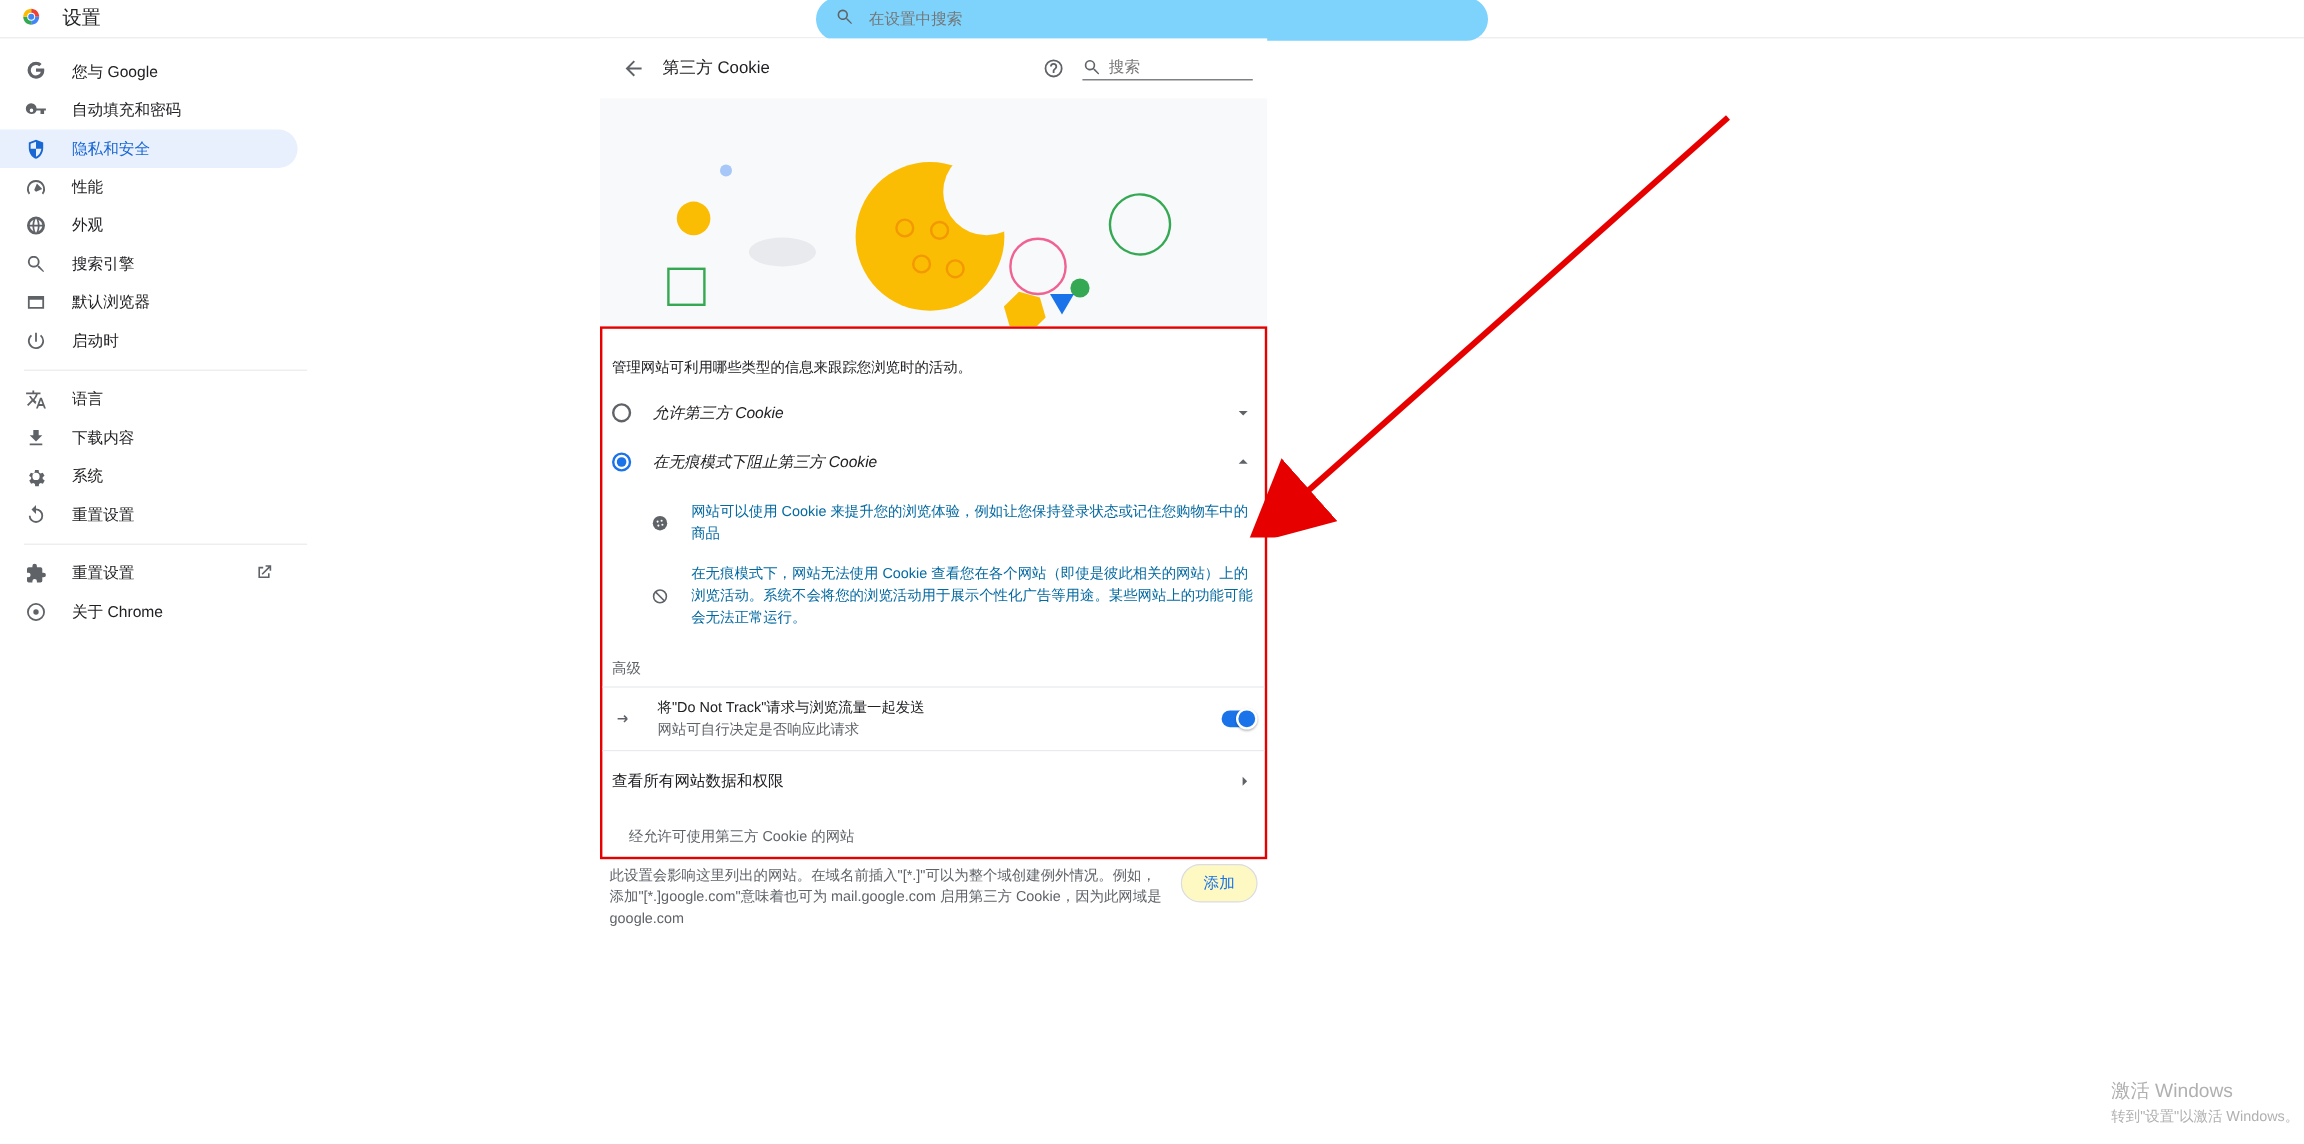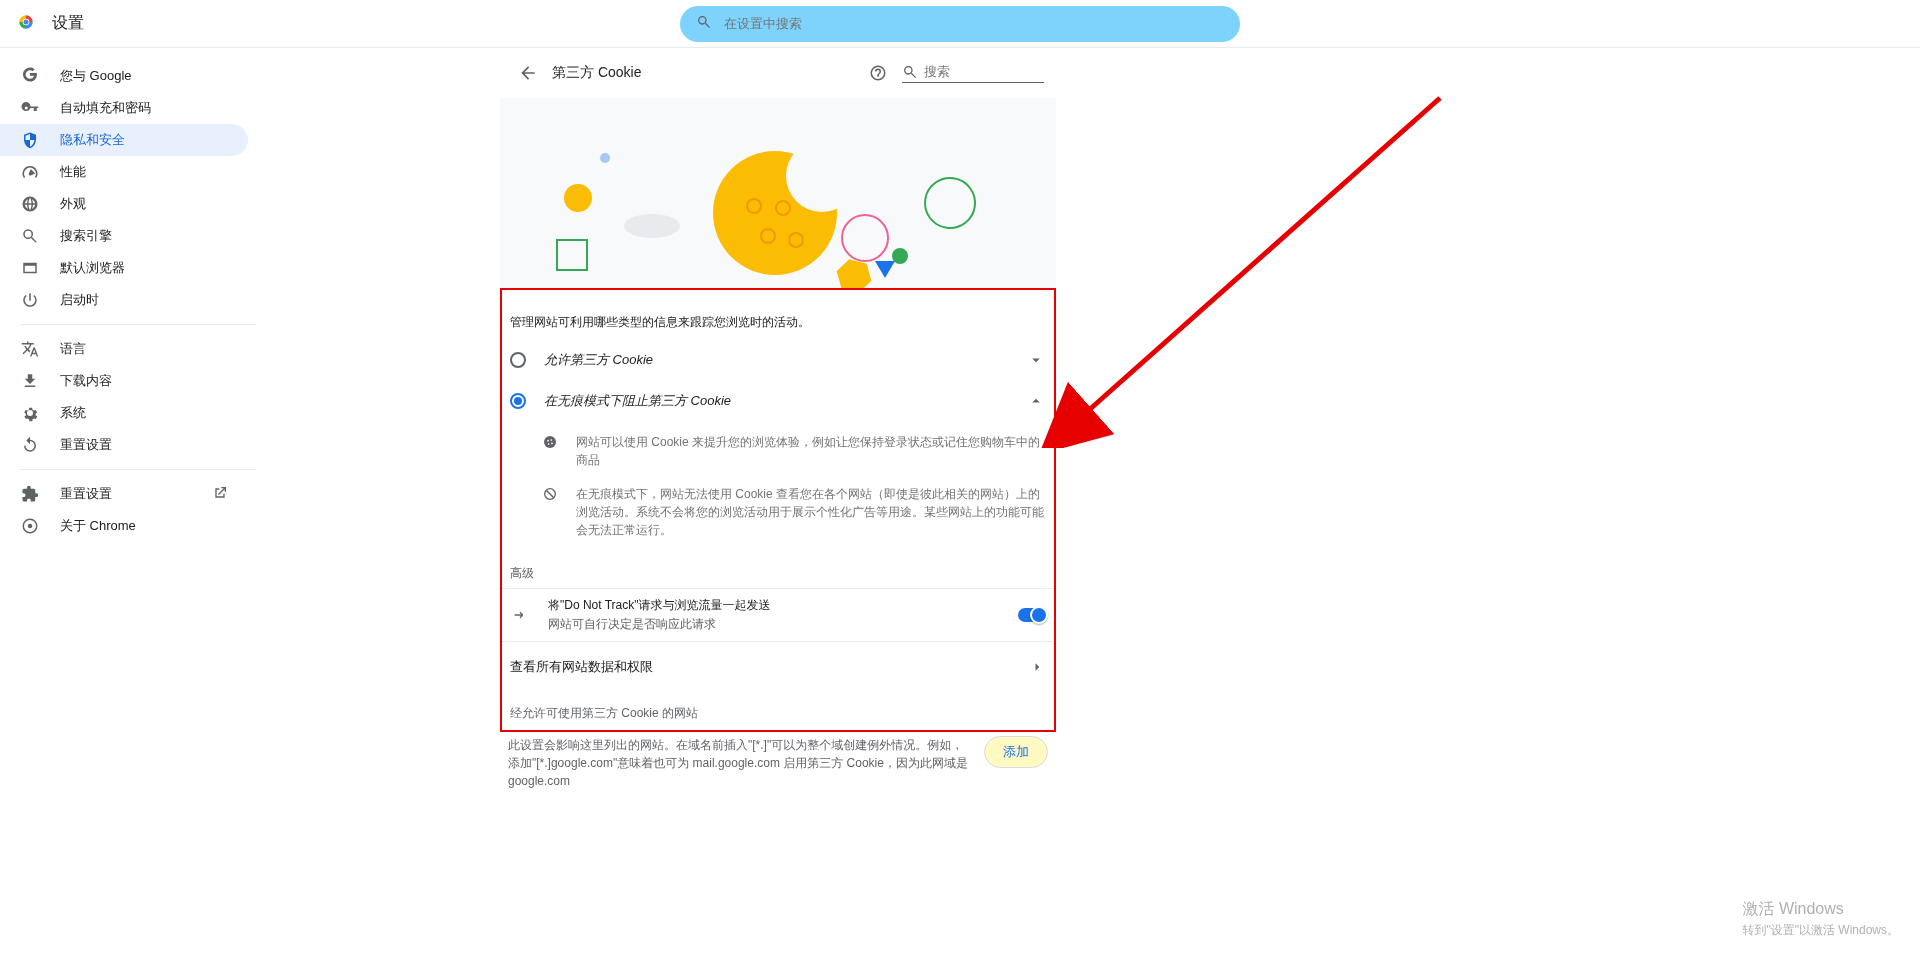--- a/index.html
+++ b/index.html
@@ -1,19 +1,19 @@
 <!DOCTYPE html>
 <html><head>
   <meta charset="utf-8">
   <style>
     * { margin: 0; padding: 0; box-sizing: border-box; font-family: "Segoe UI", Arial, sans-serif; }
     body { background: #fff; color: #202124; font-size: 13px; overflow: hidden; }
 
     
-    .topbar { display: flex; align-items: center; height: 48px; border-bottom: 1px solid #e8eaed; padding: 0 16px; position: relative; }
+    .topbar { display: flex; align-items: center; height: 32px; border-bottom: 1px solid #e8eaed; padding: 0 16px; position: relative; }
     .chrome-logo { width: 20px; height: 20px; margin-right: 16px; }
     .top-title { font-size: 16px; color: #202124; }
     .top-search { position: absolute; left: 50%; transform: translateX(-50%); width: 560px; height: 36px; background: #7dd3fc; border-radius: 22px; display: flex; align-items: center; padding: 0 16px; }
     .top-search svg { width: 16px; height: 16px; fill: #5f6368; margin-right: 12px; flex-shrink: 0; }
     .top-search input { border: none; background: transparent; outline: none; width: 100%; font-size: 13px; color: #5f6368; }
 
     
     .layout { display: flex; height: calc(100vh - 48px); }
     .sidebar { width: 256px; padding-top: 12px; }
     .sidebar ul { list-style: none; }
@@ -52,53 +52,53 @@
 
     .opt-row { display: flex; align-items: center; padding: 10px 8px; cursor: pointer; position: relative; border-top: 1px solid transparent; font-style: italic; }
     .radio { width: 16px; height: 16px; border: 2px solid #5f6368; border-radius: 50%; margin-right: 18px; flex-shrink: 0; position: relative; }
     .radio.checked { border-color: #1a73e8; }
     .radio.checked::after { content: ""; position: absolute; top: 2px; left: 2px; width: 8px; height: 8px; background: #1a73e8; border-radius: 50%; }
     .opt-label { font-size: 13px; flex: 1; }
     .chev { width: 20px; height: 20px; display: flex; align-items: center; justify-content: center; }
     .chev svg { width: 18px; height: 18px; fill: #5f6368; }
 
     .sub-block { padding: 4px 8px 4px 38px; }
-    .sub-item { display: flex; padding: 8px 0; font-size: 12px; color: #737373; line-height: 1.5; }
+    .sub-item { display: flex; padding: 8px 0; font-size: 12px; color: #0369a1; line-height: 1.5; align-items: center; }
     .sub-item .sub-icon { width: 20px; margin-right: 16px; flex-shrink: 0; display: flex; justify-content: center; padding-top: 1px; }
     .sub-item .sub-icon svg { width: 16px; height: 16px; fill: #5f6368; }
 
     .opt3-row { border-top: 1px solid #e8eaed; margin-top: 6px; }
 
     .adv-title { padding: 14px 8px 6px 8px; font-size: 12px; color: #5f6368; }
 
     .dnt-row { display: flex; align-items: center; padding: 8px 8px; border-top: 1px solid #e8eaed; }
     .dnt-row .dicon { width: 20px; margin-right: 18px; display: flex; justify-content: center; }
     .dnt-row .dicon svg { width: 16px; height: 16px; fill: #5f6368; }
     .dnt-text { flex: 1; }
     .dnt-text .l1 { font-size: 12px; color: #202124; }
     .dnt-text .l2 { font-size: 12px; color: #5f6368; margin-top: 2px; }
     .toggle { width: 28px; height: 14px; background: #1a73e8; border-radius: 7px; position: relative; cursor: pointer; }
     .toggle::after { content: ""; width: 14px; height: 14px; background: #1a73e8; border: 2px solid #fff; border-radius: 50%; position: absolute; right: -2px; top: -2px; box-shadow: 0 1px 2px rgba(0,0,0,0.3); }
 
     .view-all-row { display: flex; align-items: flex-start; padding: 16px 8px; border-top: 1px solid #e8eaed; cursor: pointer; margin-top: 0; }
     .view-all-row .vlabel { flex: 1; font-size: 13px; }
     .view-all-row svg { width: 18px; height: 18px; fill: #5f6368; }
 
-    .allow-header { padding: 10px 8px 0 8px; font-size: 12px; color: #5f6368; }
+    .allow-header { padding: 10px 8px 0 8px; font-size: 12px; color: #5f6368; margin-left: 14px; }
 
     
     .below { padding: 4px 8px 0 8px; display: flex; align-items: flex-start; }
     .below-text { flex: 1; font-size: 12px; color: #5f6368; line-height: 1.5; }
     .add-btn { color: #1a73e8; border: 1px solid #dadce0; background: #fef9c3; padding: 6px 18px; border-radius: 16px; font-size: 13px; cursor: pointer; margin-left: 12px; white-space: nowrap; }
 
     
     .arrow-svg { position: absolute; top: 48px; left: 1020px; pointer-events: none; }
 
     
-    .wm { position: fixed; right: 21px; bottom: 14px; color: #b0b0b0; font-size: 12px; text-align: left; pointer-events: none; }
+    .wm { position: fixed; right: 4px; bottom: 14px; color: #b0b0b0; font-size: 12px; text-align: left; pointer-events: none; }
     .wm .wm1 { font-size: 16px; margin-bottom: 2px; }
   </style>
 </head>
 <body>
 
 <div class="topbar">
   <span>
     <svg class="chrome-logo" viewBox="0 0 48 48">
         <circle cx="24" cy="24" r="22" fill="#fff"></circle>
         <path fill="#EA4335" d="M24 8c8.8 0 16 7.2 16 16H24V8z"></path>

